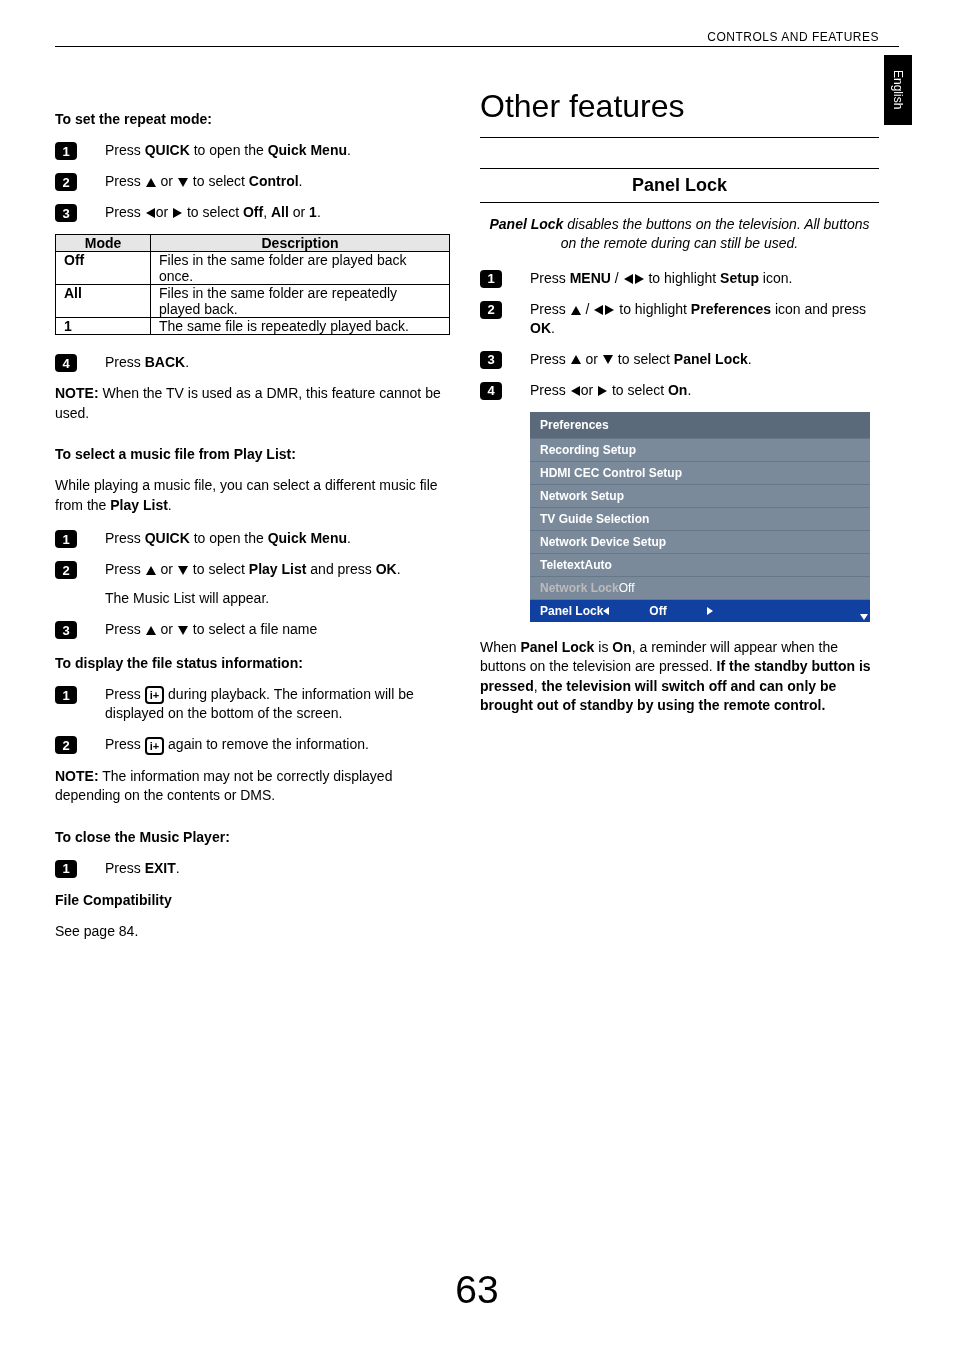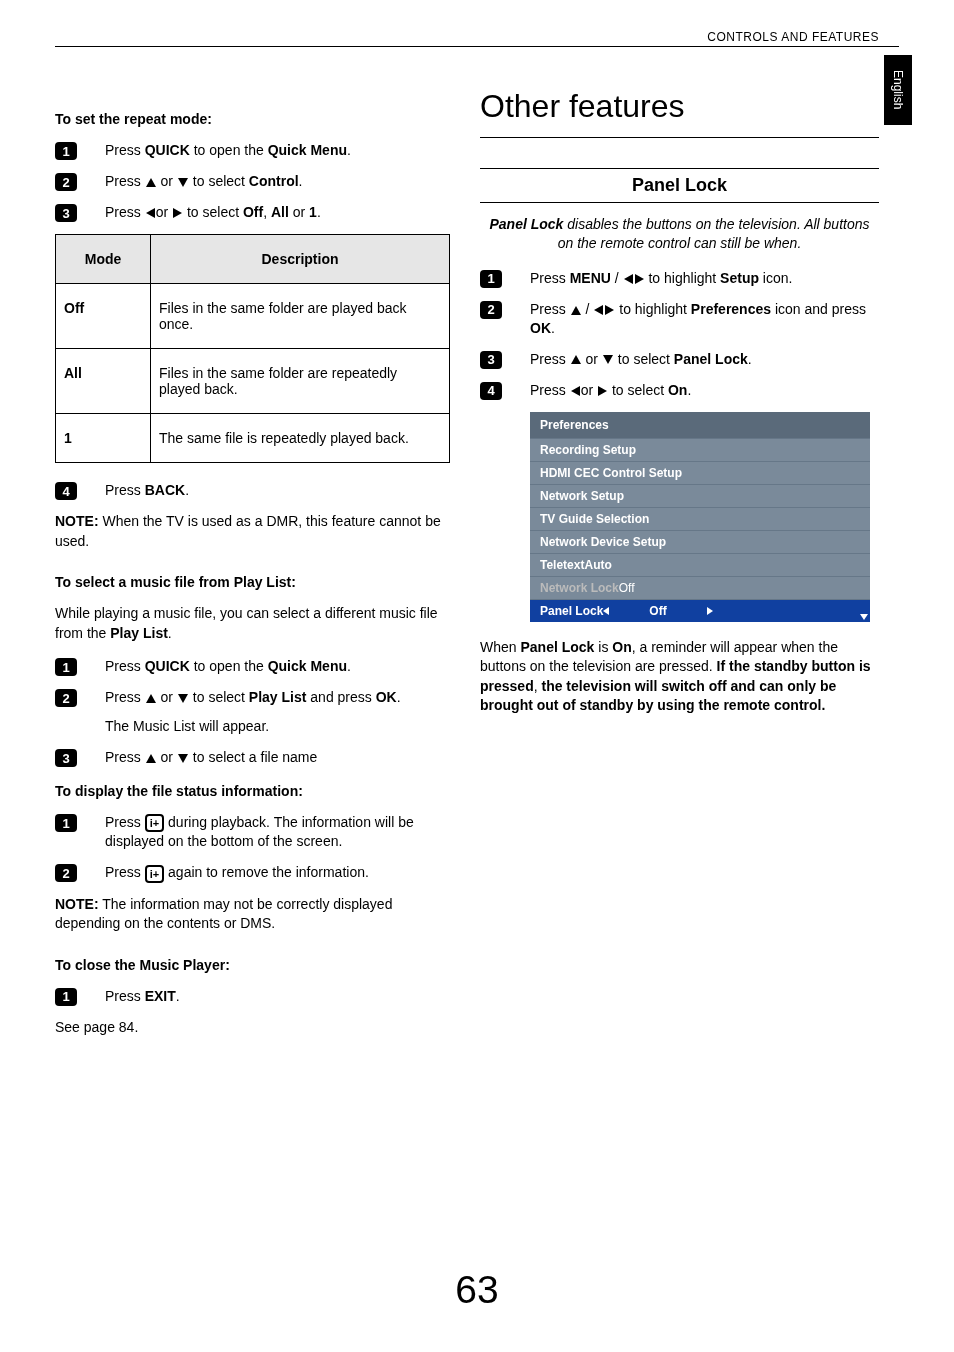--- a/index.html
+++ b/index.html
@@ -112,21 +112,21 @@
     font-family: Arial;
   }
   table.mode-table {
     border-collapse: collapse;
     width: 100%;
     margin-top: 6px;
     margin-bottom: 18px;
   }
   table.mode-table th, table.mode-table td {
     border: 1px solid #000;
-    padding: 16px 8px;
+    padding: 0 8px;
     text-align: left;
     font-size: 14px;
     vertical-align: top;
   }
   table.mode-table th {
     background: #e6e6e6;
     font-weight: bold;
     text-align: center;
   }
   .body-text {
@@ -304,33 +304,34 @@
 
     <div class="subhead-bold">To close the Music Player:</div>
 
     <div class="step">
       <div class="step-num">1</div>
       <div class="step-text">
         <span>Press </span><b>EXIT</b><span>.</span>
       </div>
     </div>
 
+    <div class="subhead-bold" style="margin-top:14px">File Compatibility</div>
     <div class="body-text">See page 84.</div>
 
   </div>
 
   <div class="col col-right">
 
     <h2 class="main-title">Other features</h2>
     <div class="title-underline"></div>
 
     <div class="subsection-title">Panel Lock</div>
 
     <div class="italic-intro">
-      <b>Panel Lock</b><span> disables the buttons on the television. All buttons on the remote control can still be when.</span>
+      <b>Panel Lock</b><span> disables the buttons on the television. All buttons on the remote during can still be used.</span>
     </div>
 
     <div class="step">
       <div class="step-num">1</div>
       <div class="step-text">
         <span>Press </span><b>MENU</b><span> / </span><span class="tri tri-left"></span><span class="tri tri-right"></span><span> to highlight </span><b>Setup</b><span> icon.</span>
       </div>
     </div>
 
     <div class="step">

